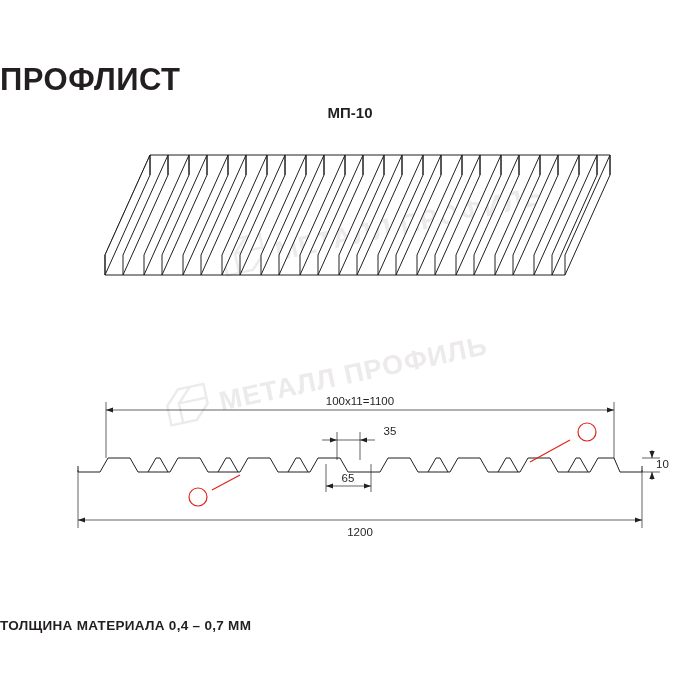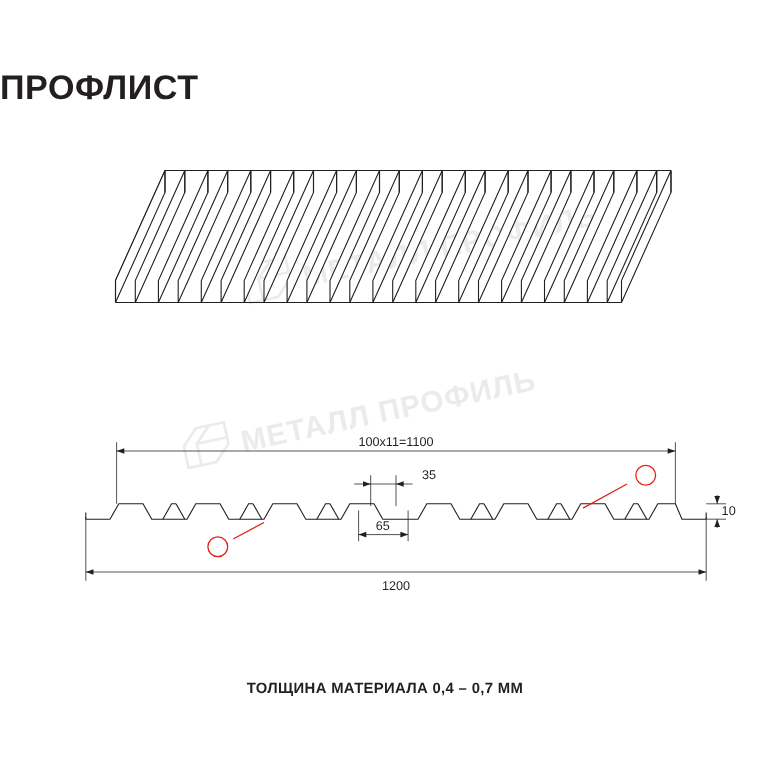--- a/index.html
+++ b/index.html
@@ -40,21 +40,20 @@
     text-align: center;
     font-size: 15px;
     font-weight: bold;
     color: #231f20;
   }
   .footnote {
     position: absolute;
     top: 618px;
     left: 0;
     width: 700px;
-    text-align: center;
     font-size: 13.5px;
     font-weight: bold;
     letter-spacing: 0.3px;
     color: #231f20;
   }
 
   
   .iso-wrap {
     position: absolute;
     left: 55px;
@@ -126,20 +125,21 @@
           <path d="M0,6 L14,-8 L40,-8 L40,12 L26,26 L0,26 Z"></path>
           <path d="M12,26 L12,6 L40,6"></path>
           <path d="M12,6 L26,-8"></path>
         </g>
         <text class="wm-text" x="52" y="22">МЕТАЛЛ ПРОФИЛЬ</text>
       </g>
     </svg>
   </div>
 
   <div class="title">ПРОФЛИСТ</div>
+  <div class="subtitle">МП-10</div>
 
   <div class="iso-wrap">
     <svg width="590" height="175" viewBox="0 0 590 175">
       <g class="ln">
 
         <path d="M50,120 L95,20 L555,20"></path>
 
         <path d="M10,140 L10,140"></path>
 
         <g id="ribs">

